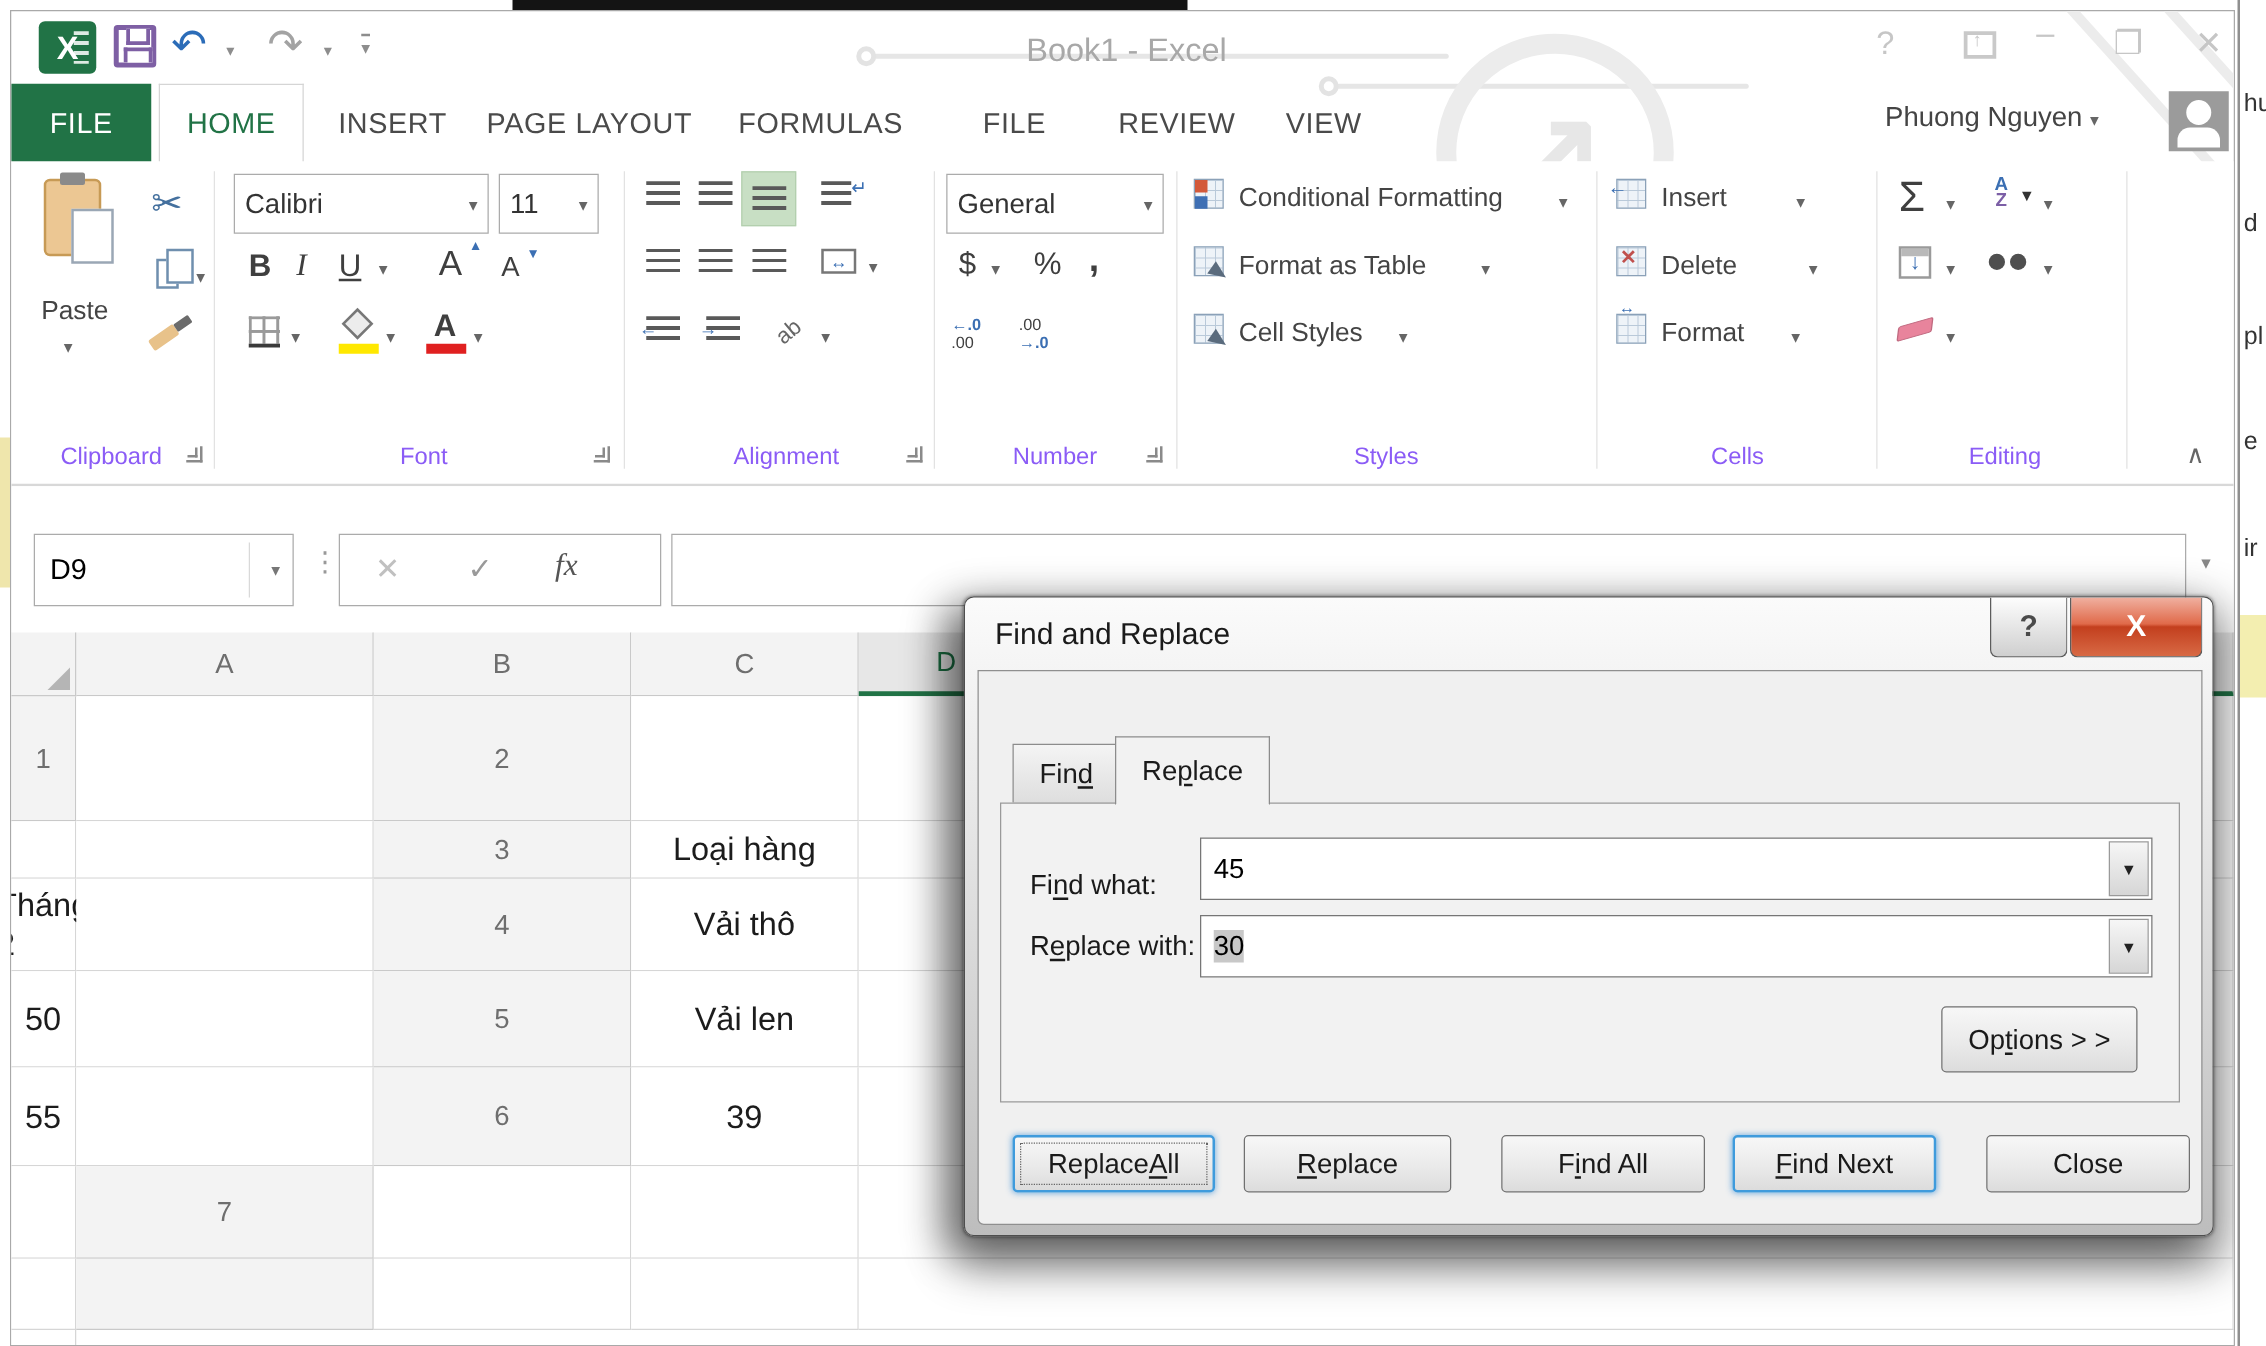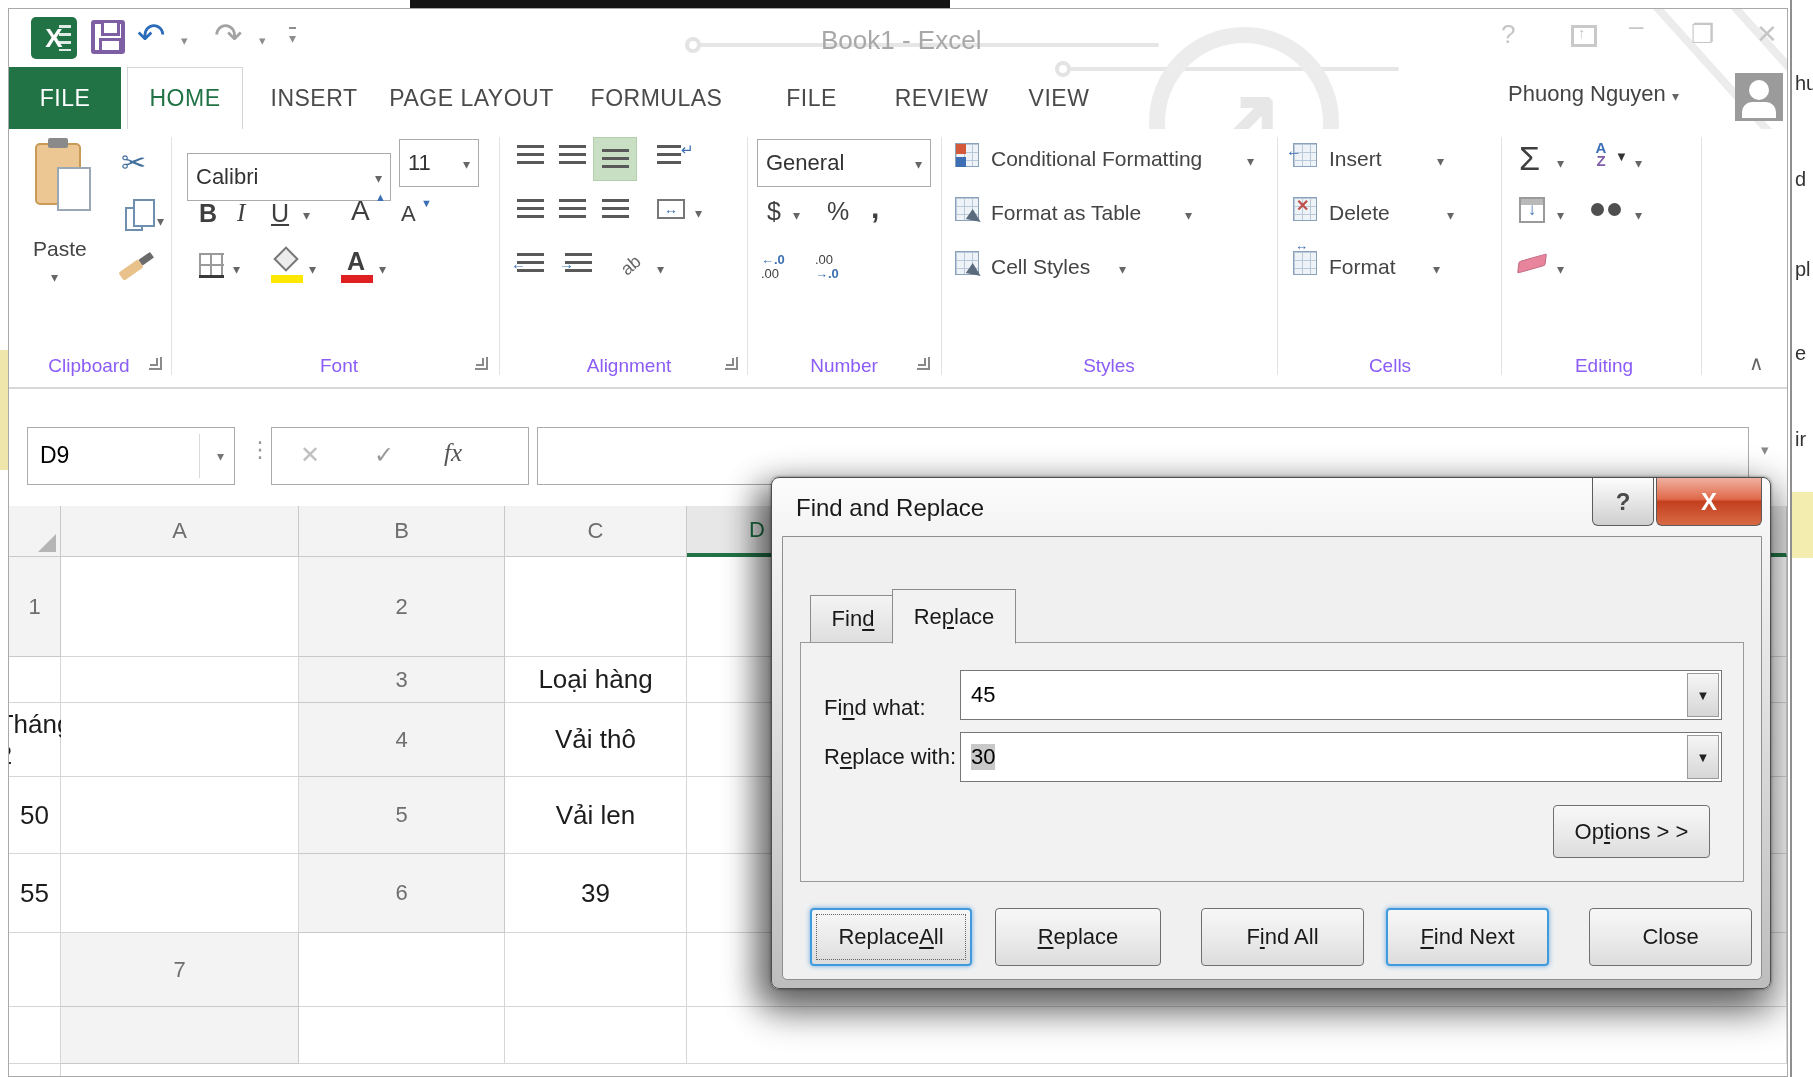--- a/index.html
+++ b/index.html
@@ -172,21 +172,21 @@
   #tabpage { position:absolute; left:28px; top:164px; width:944px; height:240px;
           border:1px solid #9a9a9a; background:#f2f2f2; z-index:2; }
   .dlabel { position:absolute; font-size:22px; color:#1a1a1a; }
   .dcombo { position:absolute; left:188px; width:762px; height:50px; background:#fff;
             border:1px solid #767676; display:flex; align-items:center; padding-left:10px;
             font-size:22px; color:#000; }
   .dcombo .drop { position:absolute; right:2px; top:2px; bottom:2px; width:32px;
             background:linear-gradient(#f6f6f6,#d6d6d6); border:1px solid #9a9a9a;
             display:flex; align-items:center; justify-content:center; font-size:13px; color:#222; }
   .selhl { background:#c8c8c8; }
-  .dbtn { position:absolute; height:58px; display:flex; align-items:center; justify-content:center;
+  .dbtn { position:absolute; height:46px; display:flex; align-items:center; justify-content:center;
           font-size:22px; color:#1a1a1a; border:1px solid #707070; border-radius:4px;
           background:linear-gradient(#f7f7f7,#eaeaea 55%, #dcdcdc); }
   .dbtn.blue { border:2px solid #3f9bdc; box-shadow:0 0 5px rgba(90,160,220,.9); }
   .dbtn.focusrect { outline:1px dotted #666; outline-offset:-7px; }
   .k { text-decoration:underline; text-underline-offset:3px; }
 
   
   #topstrip { position:absolute; left:410px; top:0; width:540px; height:8px; background:#141414; z-index:6; }
   #leftsliver { position:absolute; left:0; top:350px; width:8px; height:120px; background:#efe6ac; z-index:6; }
   #rstrip { position:absolute; left:1790px; top:0; width:23px; height:1077px; background:#fff;
@@ -257,21 +257,21 @@
       <div class="ico-paste"></div>
       <div class="rbtn-label" style="position:absolute;left:24px;top:108px;">Paste</div>
       <div class="dd" style="position:absolute;left:42px;top:140px;">▾</div>
       <div class="ico-cut">✂</div>
       <div class="ico-copy"></div>
       <div class="dd" style="position:absolute;left:148px;top:84px;">▾</div>
       <div class="ico-brush"></div>
       <div class="glabel" style="left:20px;width:120px;">Clipboard</div>
       <div class="launcher" style="left:140px;"></div>
 
-      <div class="combo" style="left:178px;top:24px;width:204px;">
+      <div class="combo" style="left:178px;top:10px;width:204px;">
         <span>Calibri</span>
         <span class="dd">▾</span>
         </div>
       <div class="combo" style="left:390px;top:10px;width:80px;">
         <span>11</span>
         <span class="dd">▾</span>
         </div>
       <div class="fmt-letter" style="left:190px;top:70px;font-weight:bold;">B</div>
       <div class="fmt-letter" style="left:228px;top:70px;font-style:italic;font-family:'Liberation Serif',serif;">I</div>
       <div class="fmt-letter" style="left:262px;top:70px;text-decoration:underline;">U</div>

